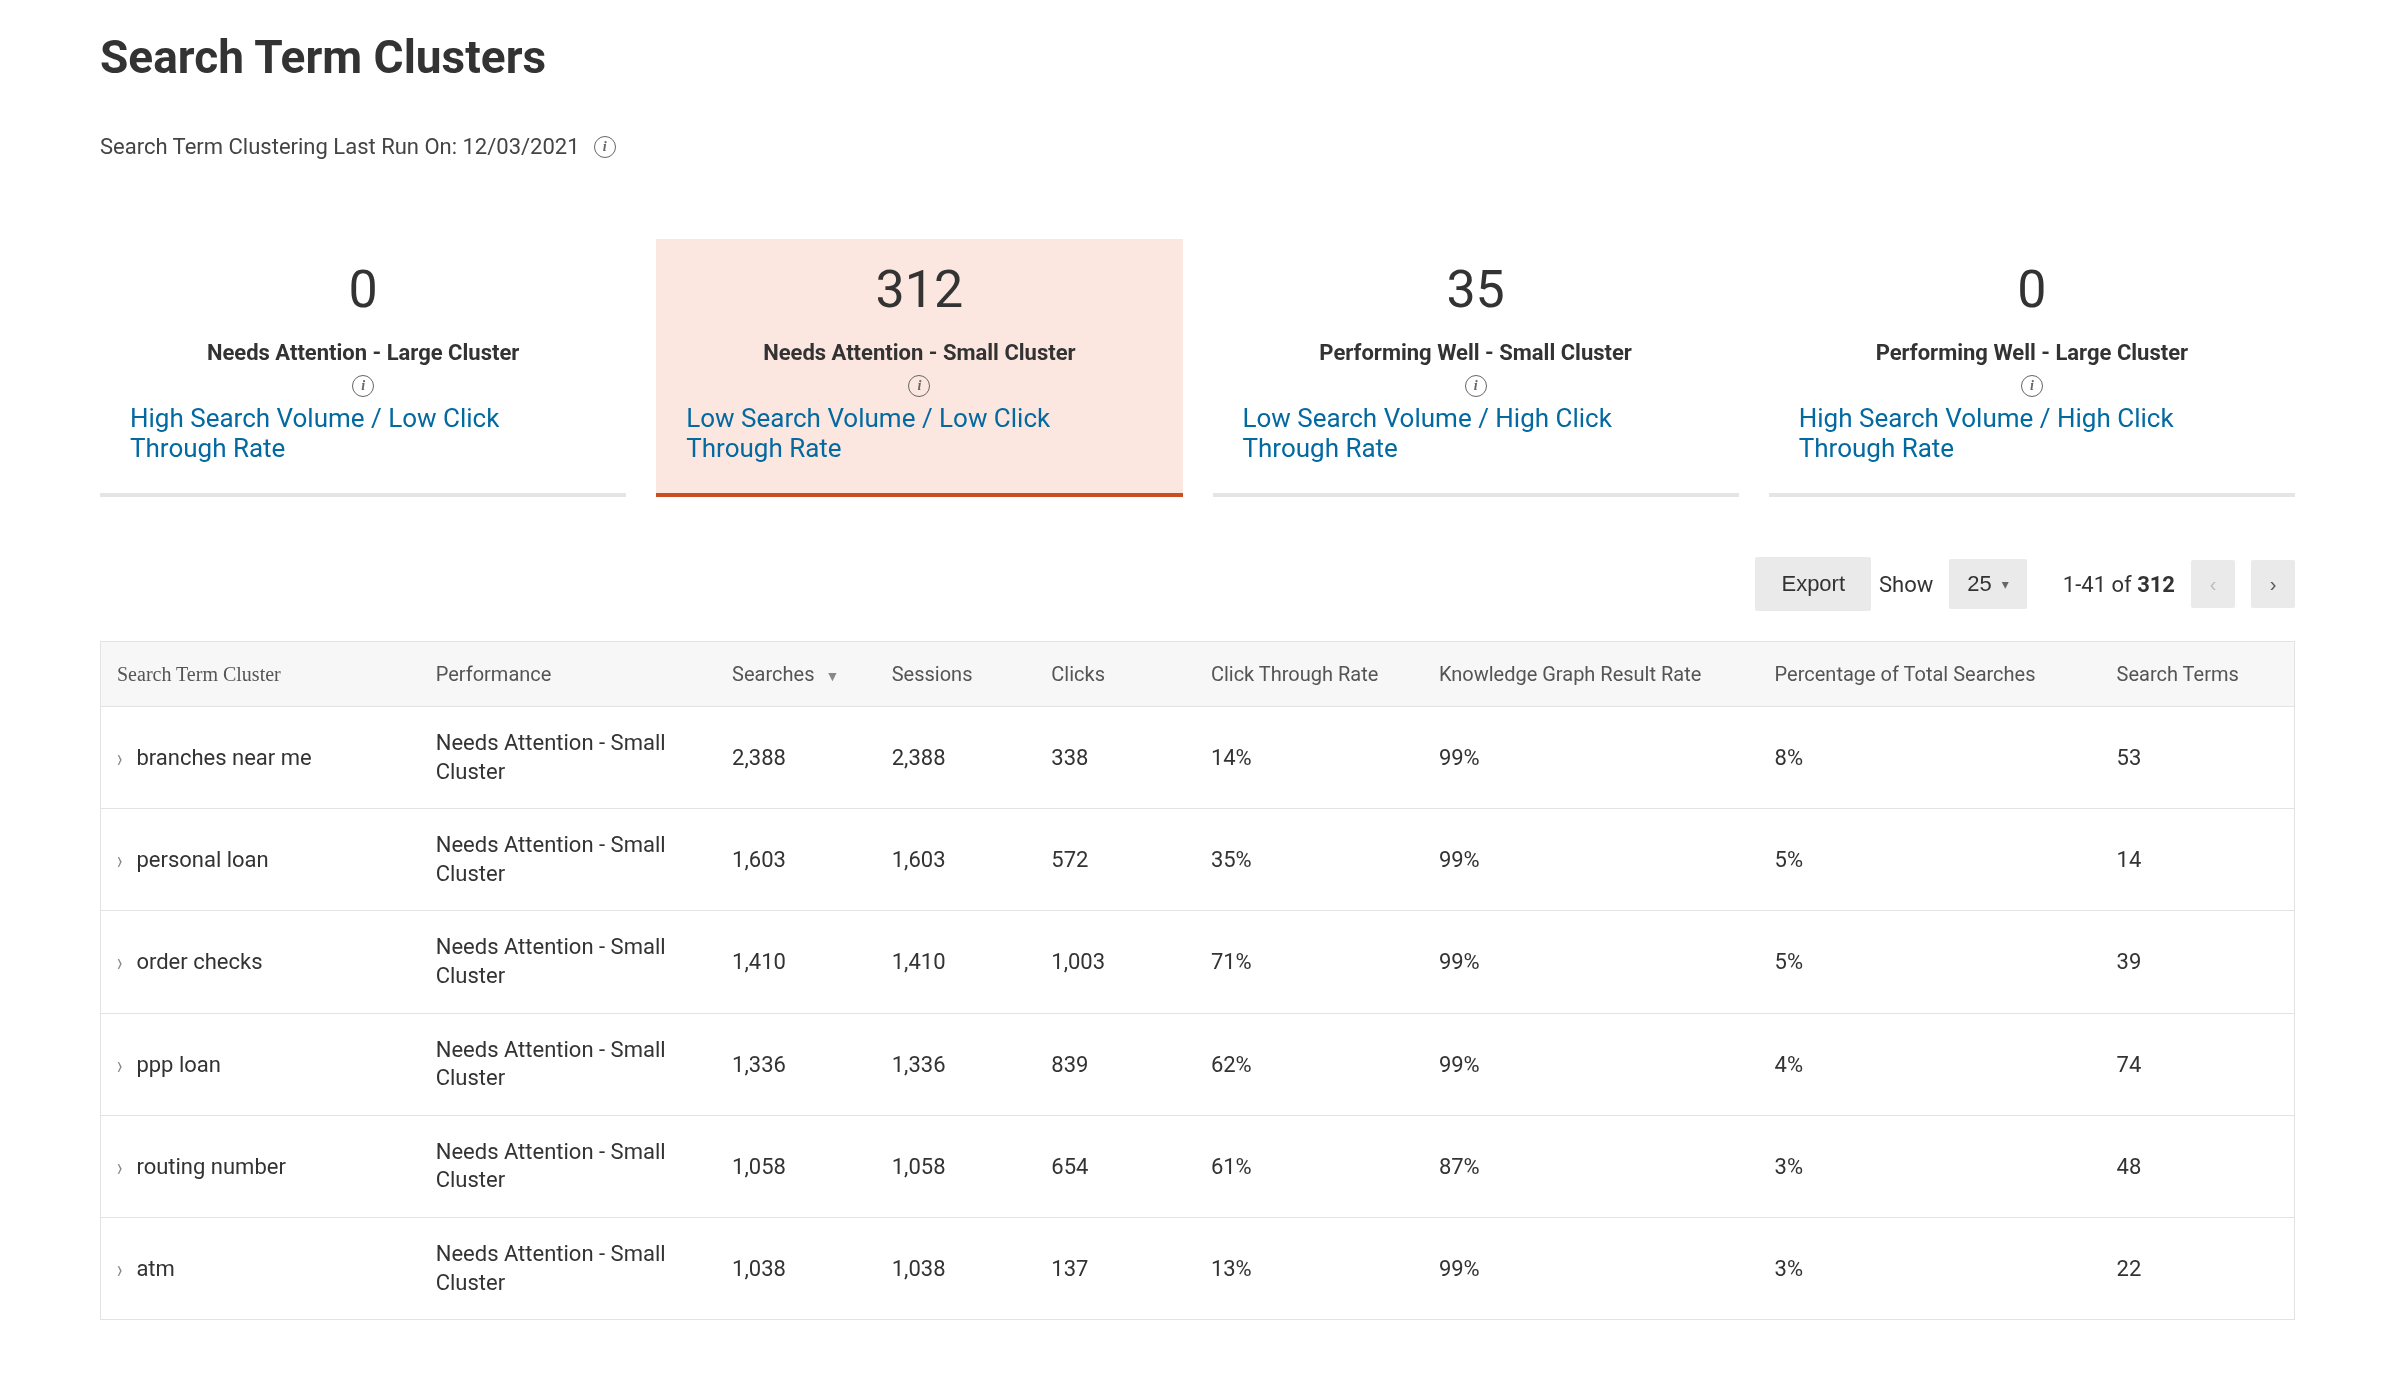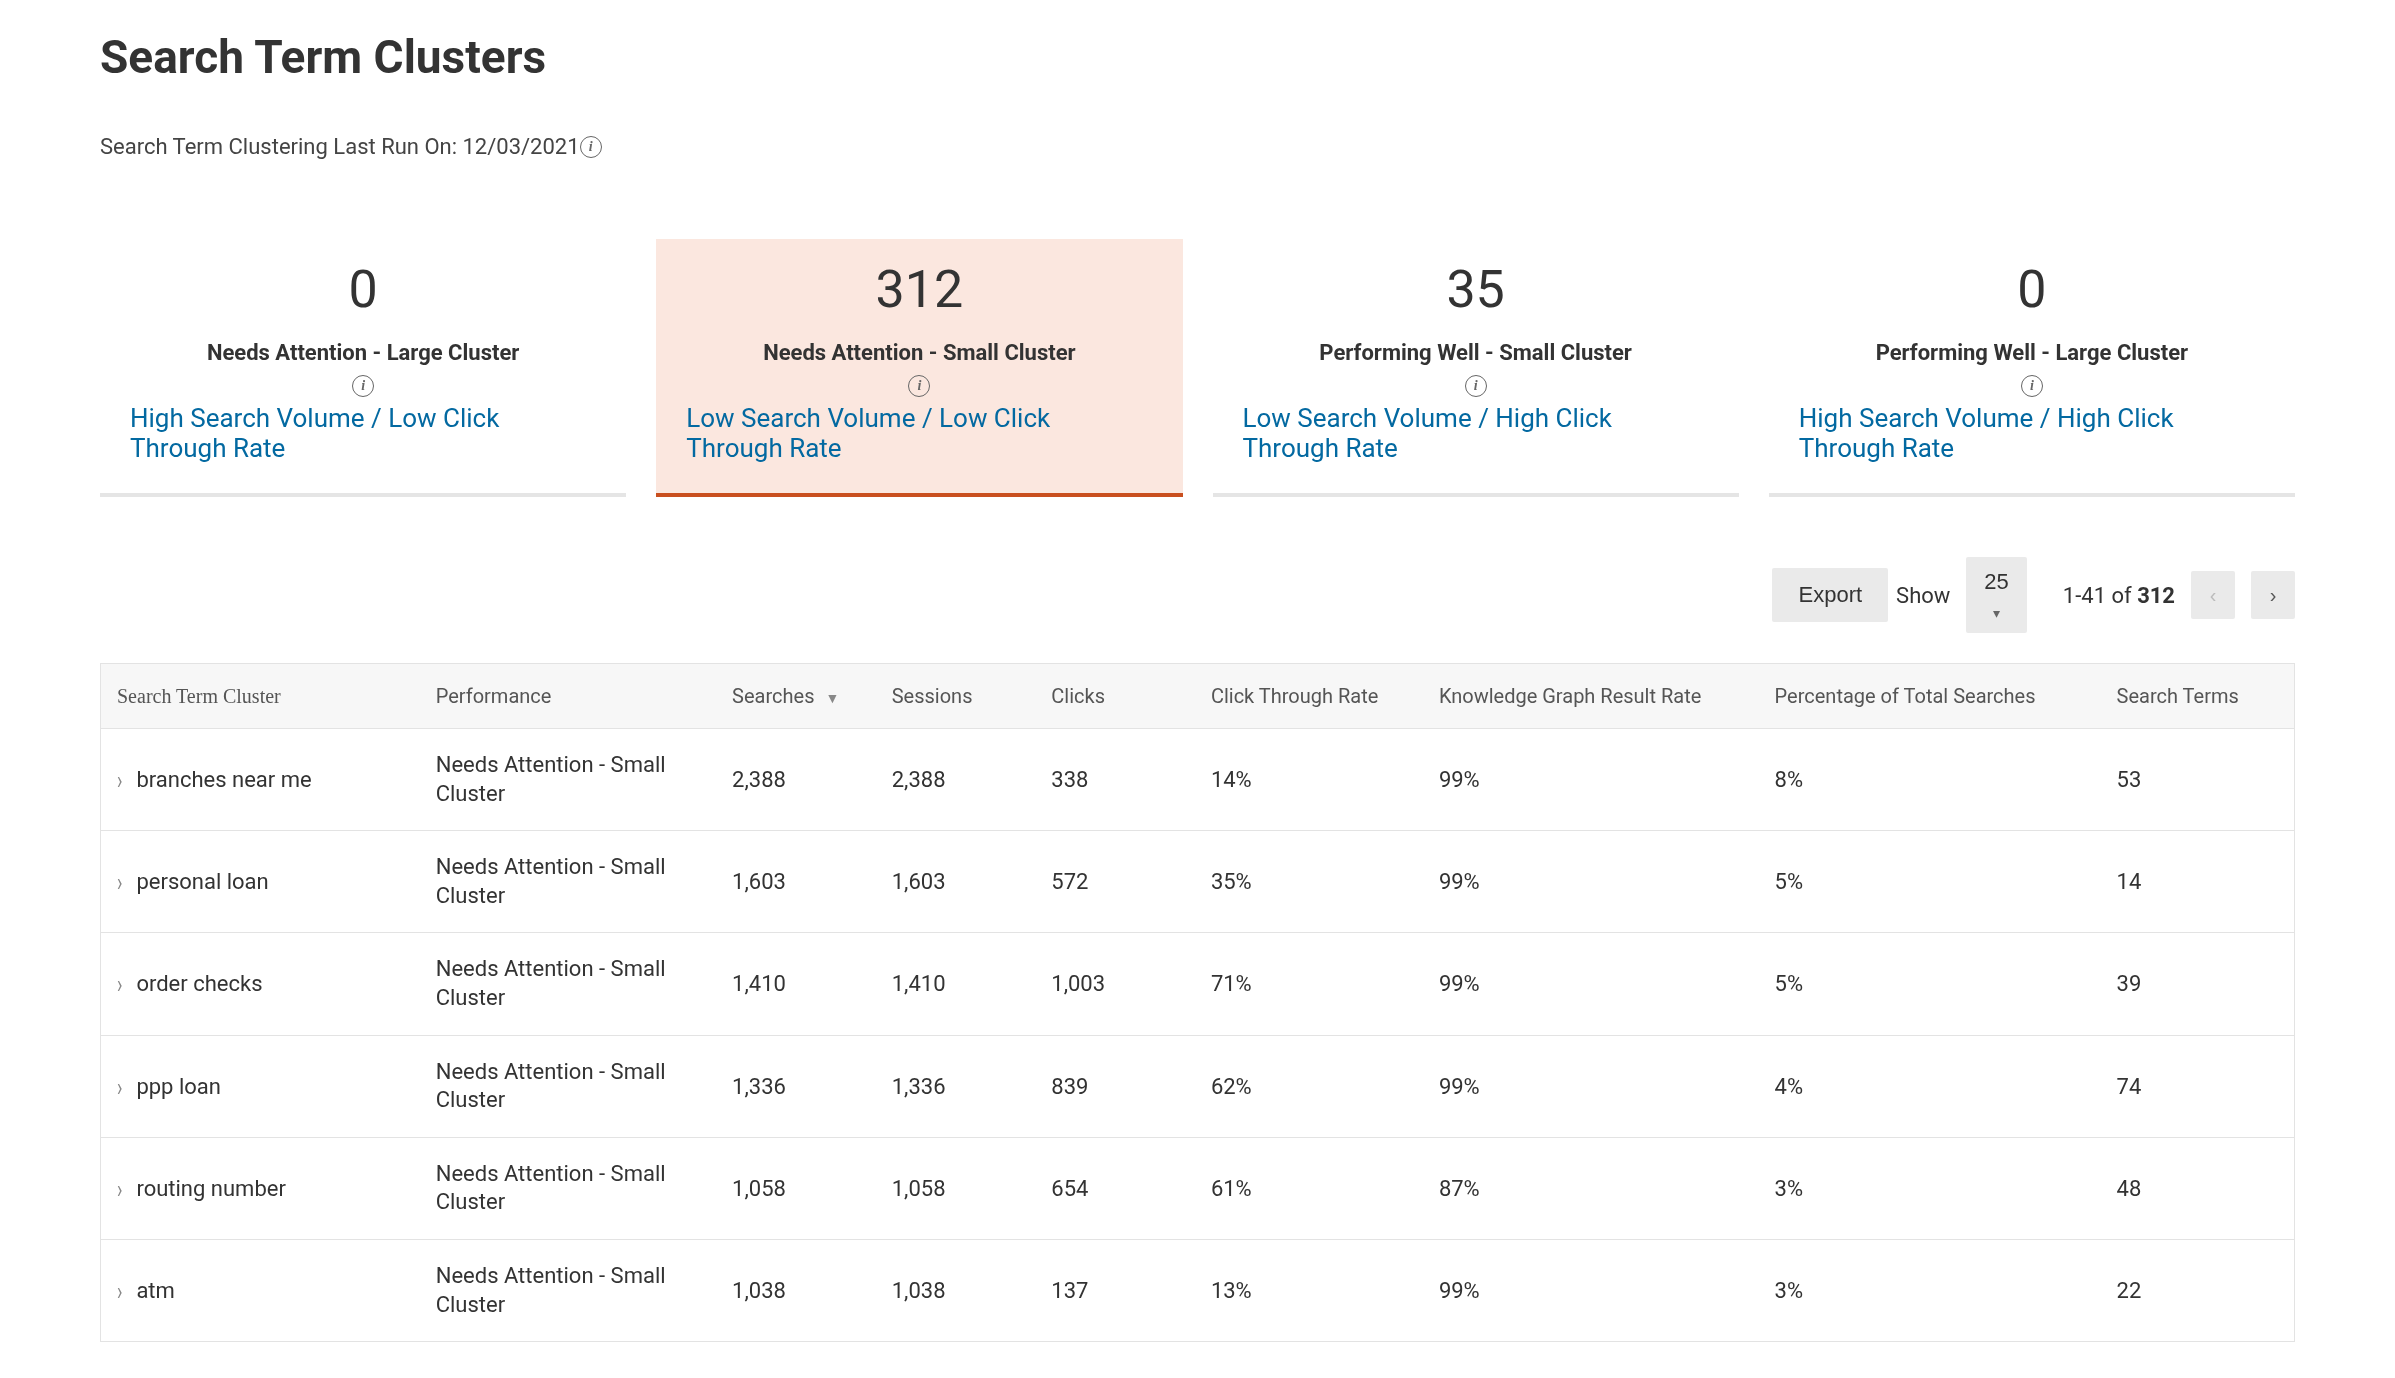--- a/index.html
+++ b/index.html
@@ -14,21 +14,21 @@
       font-size: 46px;
       font-weight: 700;
       color: #333;
       margin-bottom: 50px;
     }
     .last-run {
       font-size: 22px;
       color: #444;
       display: flex;
       align-items: center;
-      gap: 0;
+      gap: 14px;
       margin-bottom: 80px;
     }
     .info-icon {
       display: inline-flex;
       align-items: center;
       justify-content: center;
       width: 22px;
       height: 22px;
       border-radius: 50%;
       border: 1.5px solid #666;
@@ -109,21 +109,20 @@
       background: #eaeaea;
       border: none;
       padding: 12px 18px;
       font-size: 22px;
       color: #333;
       display: flex;
       align-items: center;
       gap: 10px;
       cursor: pointer;
       border-radius: 2px;
-      flex-direction: column;
     }
     .chev-down { font-size: 14px; color: #666; }
     .page-range { margin-left: 20px; }
     .page-range strong { font-weight: 700; }
     .nav-btn {
       background: #eaeaea;
       border: none;
       width: 44px;
       height: 48px;
       display: inline-flex;

